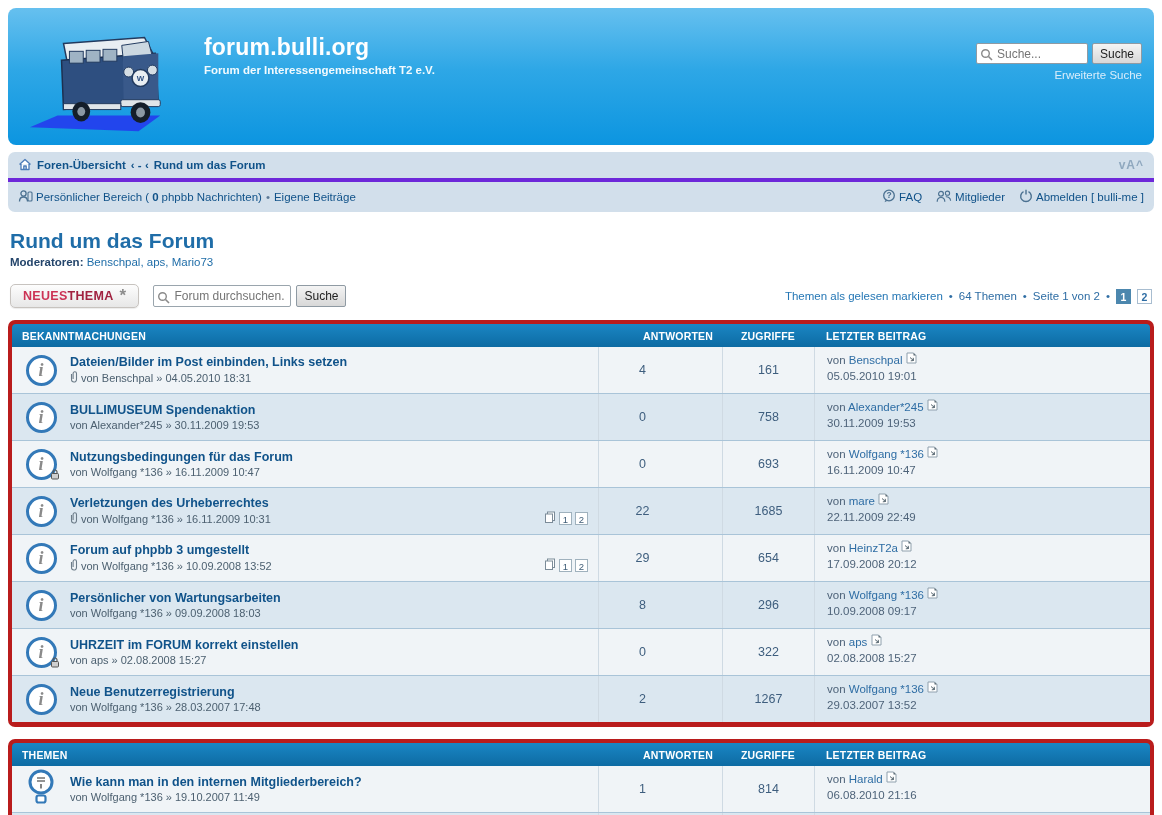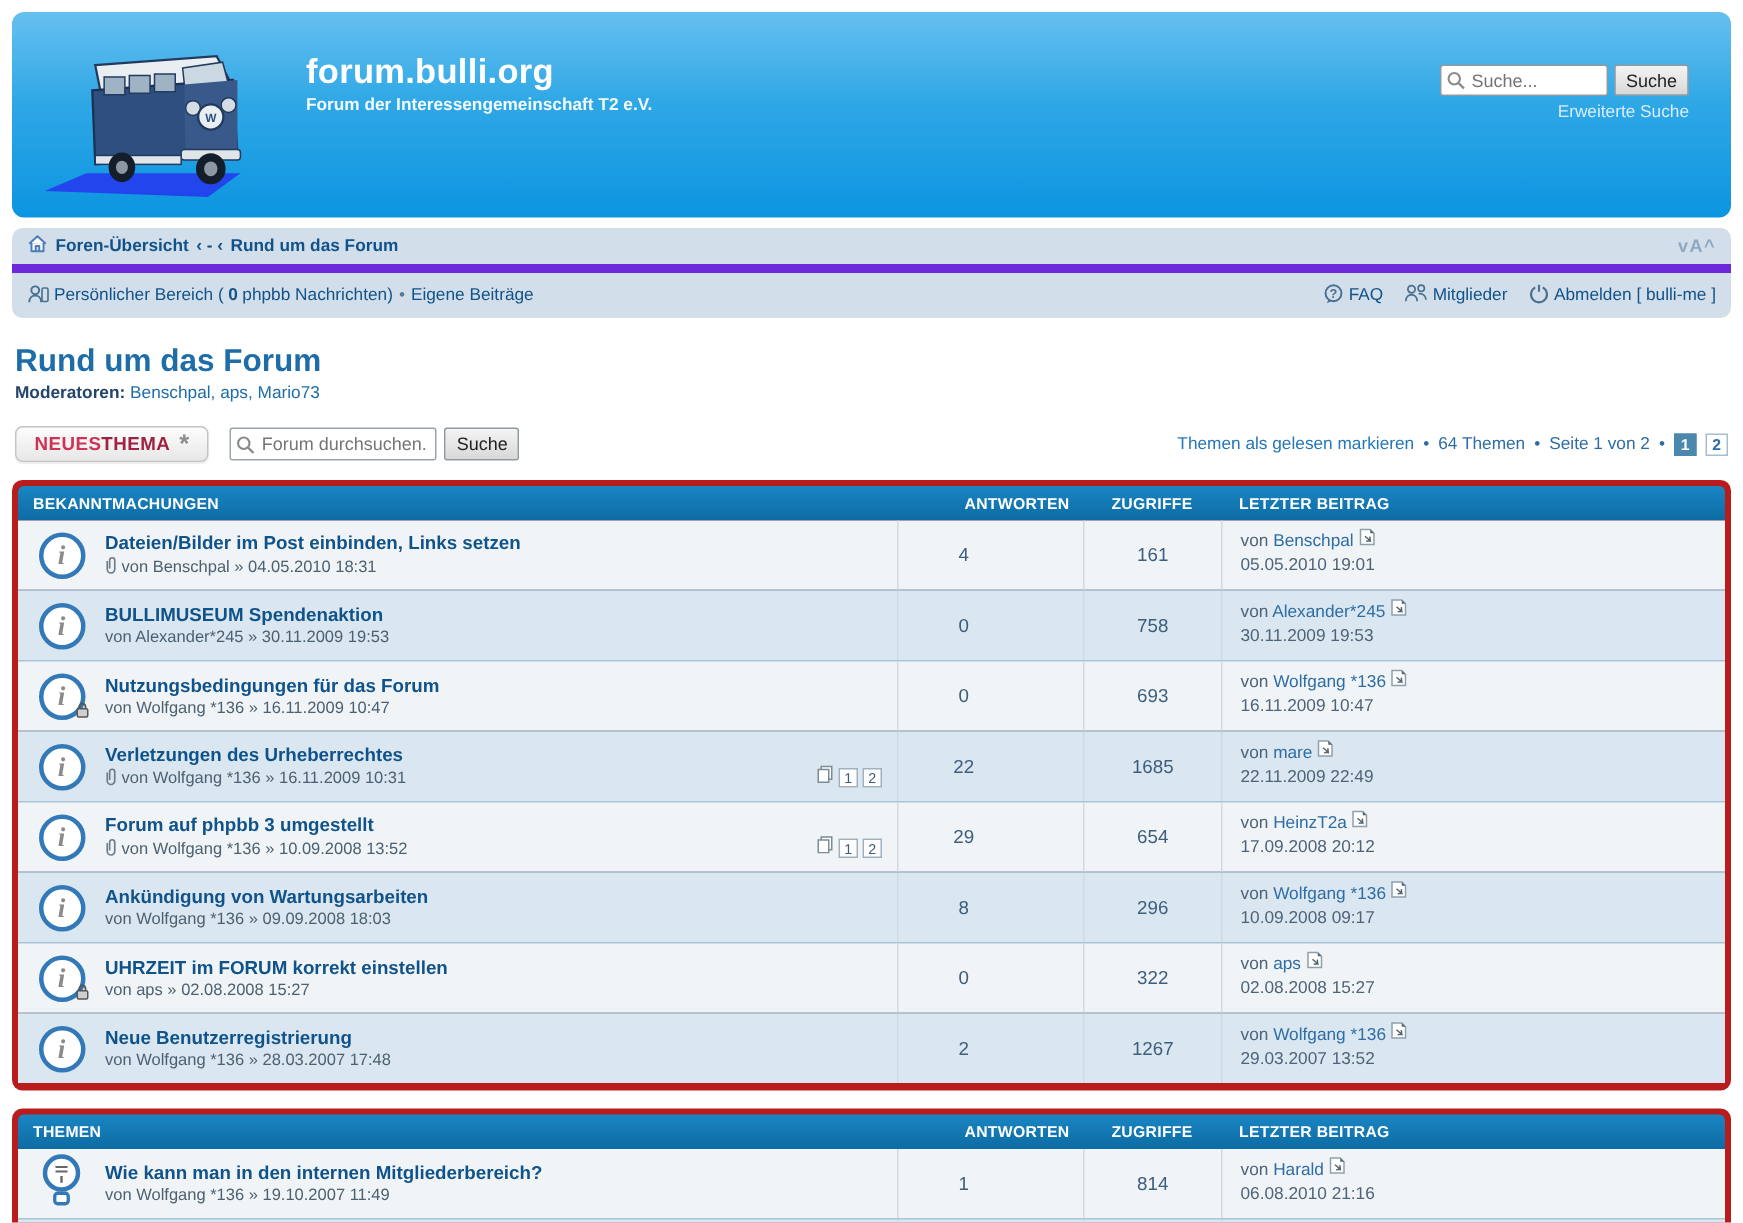--- a/index.html
+++ b/index.html
@@ -8,35 +8,35 @@
   .wrap { padding:8px; }
   a { text-decoration:none; cursor:pointer; }
 
   
   .site-header { position:relative; height:137px; border-radius:8px;
     background:linear-gradient(to bottom,#66c0ef 0%,#2ea7e6 45%,#0c95e0 100%); }
   .logo-bus { position:absolute; left:16px; top:8px; }
   .site-title { position:absolute; left:196px; top:26px; color:#fff; }
   .site-title h1 { font-size:23px; font-weight:bold; letter-spacing:0.2px; }
   .site-title p { font-size:11.5px; font-weight:bold; color:#f2fafe; margin-top:3px; }
-  .hdr-search { position:absolute; right:28px; top:35px; text-align:right; }
+  .hdr-search { position:absolute; right:12px; top:35px; text-align:right; }
   .search-row { display:flex; align-items:center; gap:4px; }
   .search-box { position:relative; }
   .search-box input { width:112px; height:21px; border:1px solid #8f9aa3; border-radius:2px;
     padding:2px 4px 2px 20px; font-size:12px; color:#555; font-family:"Liberation Sans",sans-serif; }
   .mag-icon { position:absolute; left:4px; top:4px; }
   .btn-gray { height:21px; padding:2px 7px; font-size:12px; color:#222;
     background:linear-gradient(#f4f4f4,#d8d8d8); border:1px solid #8f9aa3; border-radius:2px;
     font-family:"Liberation Sans",sans-serif; cursor:pointer; }
   .adv-search { display:inline-block; margin-top:5px; font-size:11.5px; color:#d9edfb; }
 
   
   .navbars { margin-top:7px; background:#d2dfeb; border-radius:7px; font-size:11.5px; }
   .navrow { display:flex; align-items:center; height:30px; padding:0 10px; }
-  .navrow.first { border-bottom:6px solid #6d28d9; }
+  .navrow.first { border-bottom:4px solid #6d28d9; }
   .navrow a { color:#105289; }
   .crumb-home { font-weight:bold; margin-left:5px; }
   .crumb-sep { color:#105289; font-weight:bold; margin:0 5px; }
   .crumb-cur { font-weight:bold; color:#105289; }
   .nav-right { margin-left:auto; display:flex; align-items:center; gap:14px; }
   .textsize { color:#8fa8bf; font-weight:bold; font-size:12px; letter-spacing:1px; }
   .nav-item { display:inline-flex; align-items:center; gap:3px; color:#105289; }
   .nav-bullet { color:#5a7795; margin:0 4px; }
   .bold { font-weight:bold; }
 
@@ -443,21 +443,21 @@
       <span>17.09.2008 20:12</span>
     </div>
   </li>
         <li class="row even">
     <div class="c-title">
       <span class="topic-icon">
         <span class="icon-announce">i</span>
 
       </span>
       <div class="title-wrap">
-        <a class="topictitle">Ankündigung von Wartungsarbeiten</a>
+        <a class="topictitle">Persönlicher von Wartungsarbeiten</a>
         <div class="byline">
 
           <span>von Wolfgang *136 » 09.09.2008 18:03</span>
         </div>
       </div>
 
     </div>
     <div class="c-rep">8</div>
     <div class="c-views">296</div>
     <div class="c-last">

